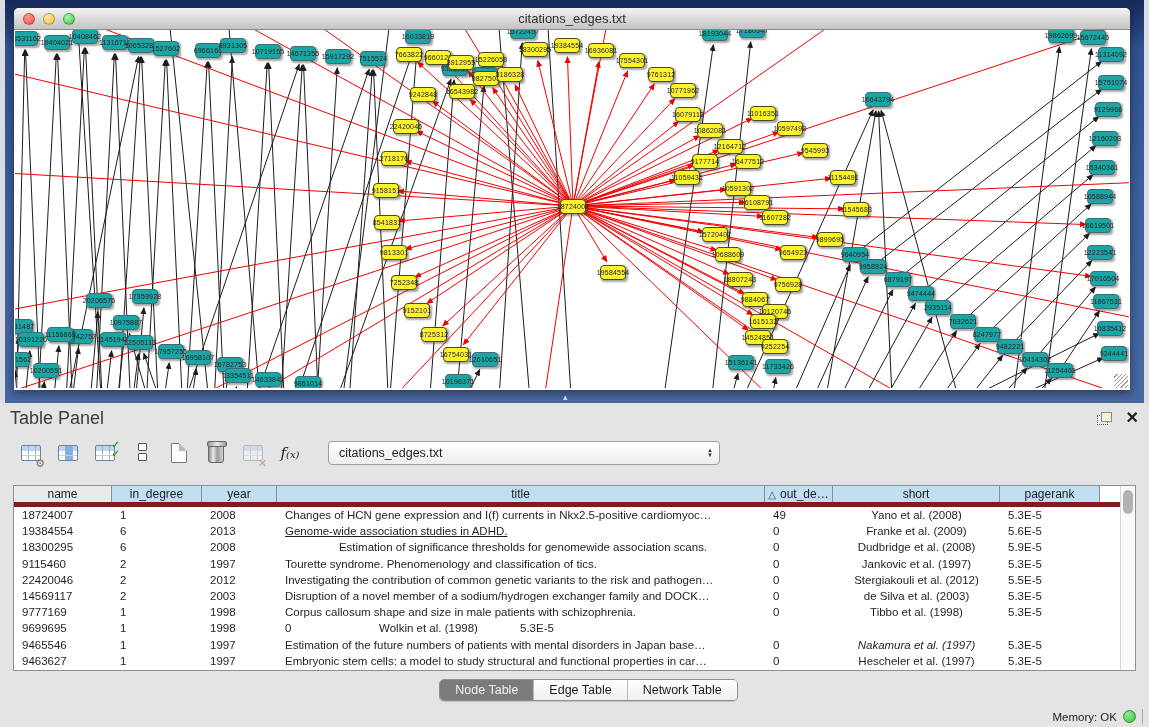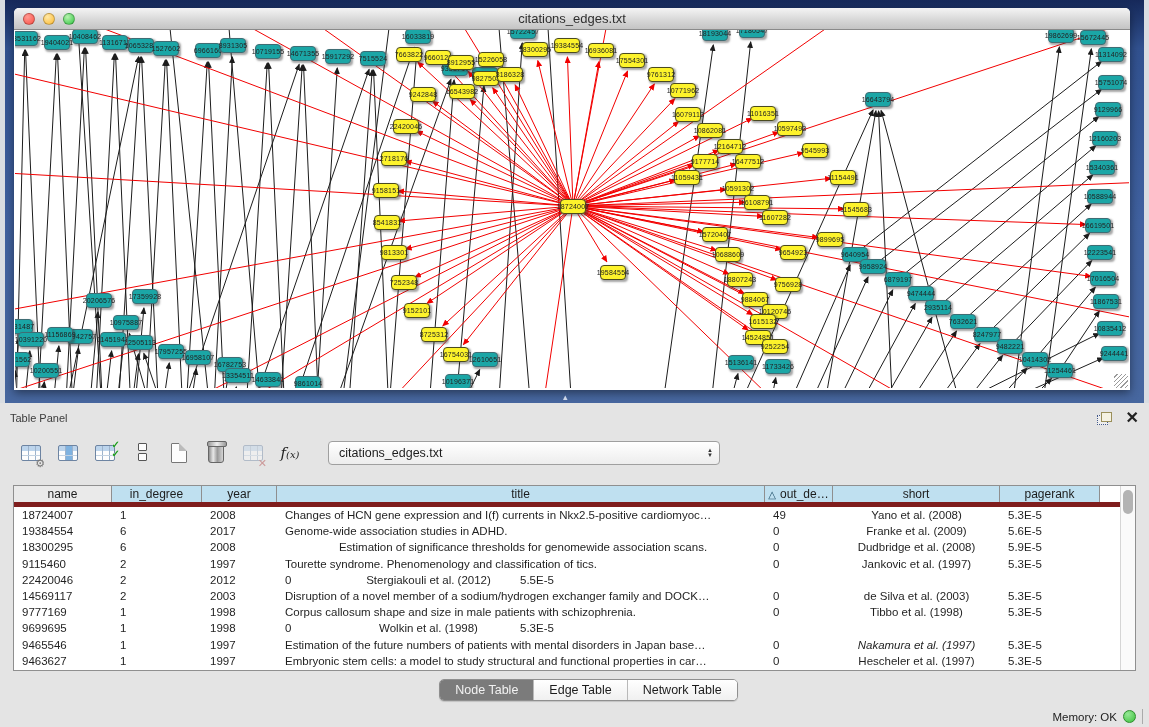--- a/index.html
+++ b/index.html
@@ -22,21 +22,21 @@
   .nnode { position:absolute; width:26px; height:15px; border-radius:4px; box-shadow:1.5px 1.5px 2px rgba(60,60,60,.45); display:flex; align-items:center; justify-content:center; }
   .nnode.t { background:#1ba6a6; border:1.5px solid #3f6d74; }
   .nnode.y { background:#fdf32b; border:1.5px solid #4a4a20; }
   .nnode span { font-size:7px; color:#222; white-space:nowrap; letter-spacing:.2px; }
   .grip { position:absolute; right:2px; bottom:2px; width:14px; height:14px; background:repeating-linear-gradient(135deg,transparent 0 2px,#9a9a9a 2px 3px); }
   .divider-grip { position:absolute; left:563px; top:392px; color:#cdd6e8; font-size:9px; }
 
   
   .table-panel { position:relative; width:1149px; height:324px; background:#e4e4e4; }
   .panel-header { height:30px; display:flex; align-items:center; padding:0 10px; }
-  .panel-title { font-size:11px; color:#3c3c3c; }
+  .panel-title { font-size:18px; color:#3c3c3c; }
   .panel-header .spacer { flex:1; }
   .float-icon { width:15px; height:13px; position:relative; margin-right:14px; cursor:pointer; }
   .float-icon::before { content:""; position:absolute; left:0; bottom:0; width:9px; height:8px; border:1px dotted #445a8c; background:#eee; }
   .float-icon::after { content:""; position:absolute; right:0; top:0; width:9px; height:8px; border:1px solid #9a8f5a; background:#f5f2e2; }
   .close-x { font-size:16px; font-weight:bold; color:#222; line-height:1; cursor:pointer; }
 
   .toolbar { height:40px; display:flex; align-items:center; padding:0 0 0 18px; gap:11px; }
   .tbtn { width:26px; height:26px; display:flex; align-items:center; justify-content:center; cursor:pointer; position:relative; }
   .mini-table { width:20px; height:16px; border:1px solid #6d84a2; background:linear-gradient(180deg,#bcd4ec 0 5px,#fdfdfd 5px); position:relative; border-radius:2px; }
   .mini-table::before { content:""; position:absolute; left:6px; top:0; bottom:0; width:1px; background:#9db3cc; box-shadow:7px 0 0 #9db3cc; }
@@ -683,22 +683,22 @@
             <div class="cell" style="width: 90px;">1</div>
             <div class="cell" style="width: 75px;">2008</div>
             <div class="cell" style="width: 488px;">Changes of HCN gene expression and I(f) currents in Nkx2.5-positive cardiomyoc…</div>
             <div class="cell" style="width: 68px;">49</div>
             <div class="cell center" style="width: 167px;">Yano et al. (2008)</div>
             <div class="cell" style="width: 100px;">5.3E-5</div>
           </div>
           <div class="body-row">
             <div class="cell" style="width: 98px;">19384554</div>
             <div class="cell" style="width: 90px;">6</div>
-            <div class="cell" style="width: 75px;">2017</div>
-            <div class="cell" style="width: 488px;">Genome-wide association studies in ADHD.</div>
+            <div class="cell" style="width: 75px;">2013</div>
+            <div class="cell" style="width: 488px; text-decoration: underline;">Genome-wide association studies in ADHD.</div>
             <div class="cell" style="width: 68px;">0</div>
             <div class="cell center" style="width: 167px;">Franke et al. (2009)</div>
             <div class="cell" style="width: 100px;">5.6E-5</div>
           </div>
           <div class="body-row">
             <div class="cell" style="width: 98px;">18300295</div>
             <div class="cell" style="width: 90px;">6</div>
             <div class="cell" style="width: 75px;">2008</div>
             <div class="cell" style="width: 488px; text-align: center;">Estimation of significance thresholds for genomewide association scans.</div>
             <div class="cell" style="width: 68px;">0</div>
@@ -711,20 +711,21 @@
             <div class="cell" style="width: 75px;">1997</div>
             <div class="cell" style="width: 488px;">Tourette syndrome. Phenomenology and classification of tics.</div>
             <div class="cell" style="width: 68px;">0</div>
             <div class="cell center" style="width: 167px;">Jankovic et al. (1997)</div>
             <div class="cell" style="width: 100px;">5.3E-5</div>
           </div>
           <div class="body-row">
             <div class="cell" style="width: 98px;">22420046</div>
             <div class="cell" style="width: 90px;">2</div>
             <div class="cell" style="width: 75px;">2012</div>
+            <div class="cell" style="width: 488px;">Investigating the contribution of common genetic variants to the risk and pathogen…</div>
             <div class="cell" style="width: 68px;">0</div>
             <div class="cell center" style="width: 167px;">Stergiakouli et al. (2012)</div>
             <div class="cell" style="width: 100px;">5.5E-5</div>
           </div>
           <div class="body-row">
             <div class="cell" style="width: 98px;">14569117</div>
             <div class="cell" style="width: 90px;">2</div>
             <div class="cell" style="width: 75px;">2003</div>
             <div class="cell" style="width: 488px;">Disruption of a novel member of a sodium/hydrogen exchanger family and DOCK…</div>
             <div class="cell" style="width: 68px;">0</div>

